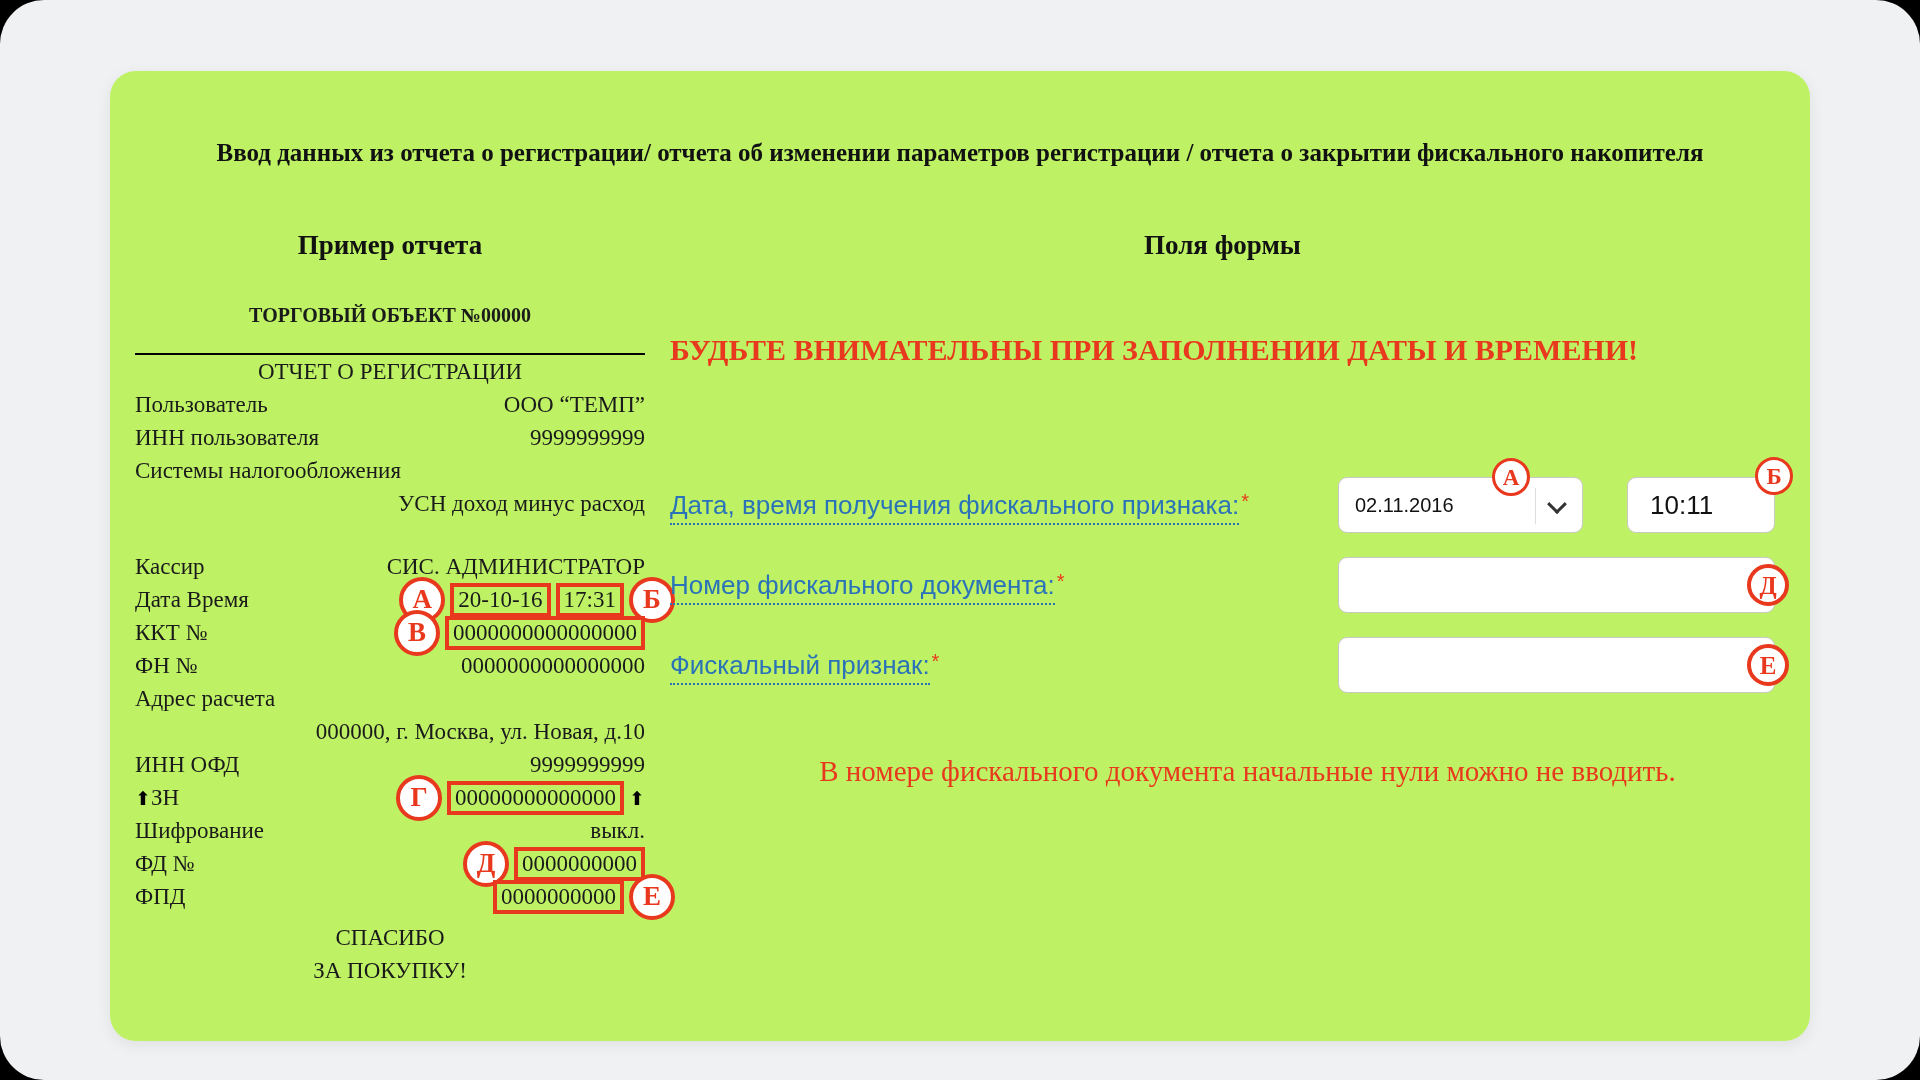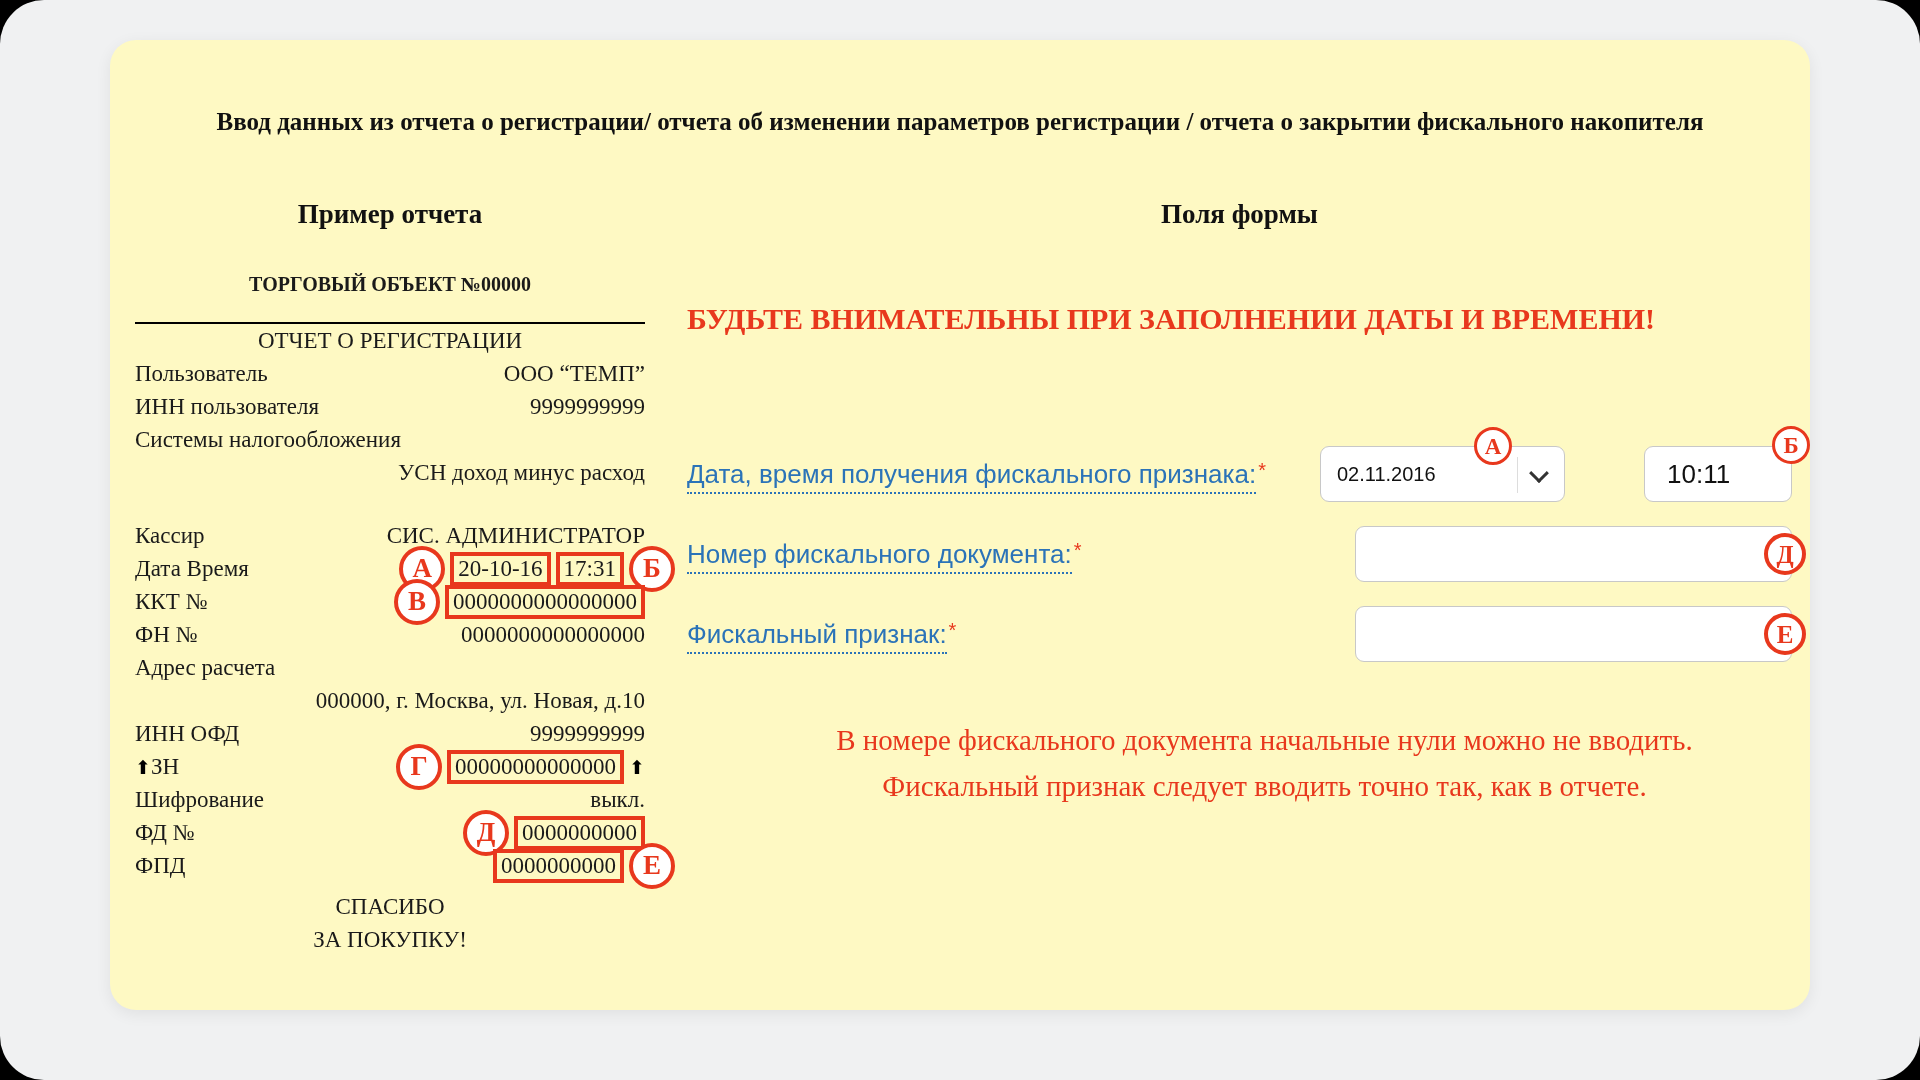--- a/index.html
+++ b/index.html
@@ -3,28 +3,28 @@
 <meta charset="utf-8">
 <style>
   html,body { margin:0; padding:0; }
   body {
     width:1920px; height:1080px; background:#000;
     font-family:"Liberation Serif", serif;
     position:relative; overflow:hidden;
   }
   .stage { position:absolute; inset:0; background:#f0f1f2; border-radius:44px; }
   .card  {
-    position:absolute; left:110px; top:40px; width:1700px; height:970px;
-    background:#fef9c3; border-radius:26px; box-shadow:0 4px 16px rgba(0,0,0,.07);
+    position:absolute; left:110px; top:71px; width:1700px; height:970px;
+    background:#bef264; border-radius:26px; box-shadow:0 4px 16px rgba(0,0,0,.07);
   }
   .main-title {
     margin-top:68px; text-align:center; font-weight:bold; font-size:25px; color:#111;
     white-space:nowrap;
   }
-  .columns { display:flex; margin-top:58px; padding:0 35px 0 25px;gap:17px; }
+  .columns { display:flex; margin-top:58px; padding:0 35px 0 25px; }
   .left-col  { width:535px; flex:none; }
   .right-col { width:1105px; flex:none; position:relative; }
 
   h2.section-heading {
     margin:0 0 34px 0; font-size:27px; font-weight:bold; text-align:center; color:#111;
     line-height:40px;
   }
   .left-col  h2 { width:510px; }
   .right-col h2 { width:100%; }
 
@@ -90,21 +90,21 @@
     transform:rotate(45deg) translate(-2px,-2px);
   }
   .select .stamp { position:absolute; right:52px; top:-20px; width:32px; height:32px; border-width:3px; font-size:23px; }
 
   .timewrap { position:relative; }
   .time-input, .text-input {
     box-sizing:border-box; height:56px; border:1px solid #c8c8c8; border-radius:9px;
     font-family:"Liberation Sans", sans-serif; font-size:26px; color:#111;
     padding:0 0 0 22px; outline:none; background:#fff;
   }
-  .time-input { width:148px;margin-left:35px; }
+  .time-input { width:148px; }
   .timewrap .stamp { position:absolute; right:-18px; top:-20px; width:32px; height:32px; border-width:3px; font-size:23px; }
 
   .inputwrap { position:relative; margin-left:auto; }
   .text-input { width:437px; }
   .inputwrap .stamp { position:absolute; right:-14px; top:50%; transform:translateY(-50%); width:34px; height:34px; border-width:4px; font-size:25px; }
 
   .note { margin-top:55px; padding-left:50px;text-align:center; }
   .note-line { color:#e8381d; font-size:29px; line-height:46px; white-space:nowrap; }
 </style>
 </head>
@@ -258,19 +258,18 @@
             <div class="inputwrap">
               <input class="text-input" value="" style="">
               <span class="stamp">Е</span>
             </div>
           </div>
 
         </div>
 
         <div class="note">
           <div class="note-line">В номере фискального документа начальные нули можно не вводить.</div>
-          <div class="note-line">Фискальный признак следует вводить точно так, как в отчете.</div>
         </div>
       </div>
 
     </div>
   </div>
 </div>
 
 </body></html>

